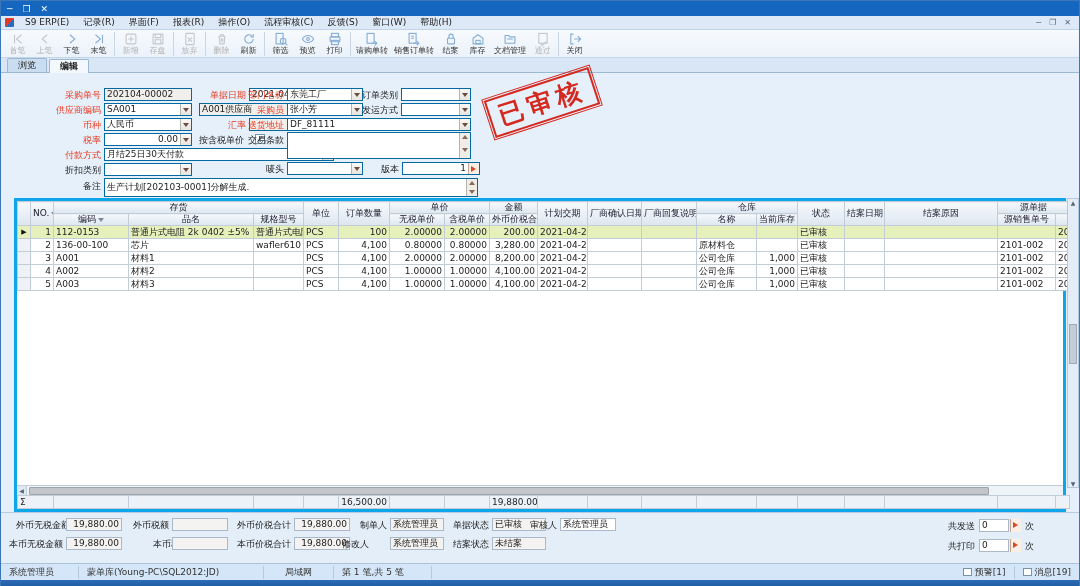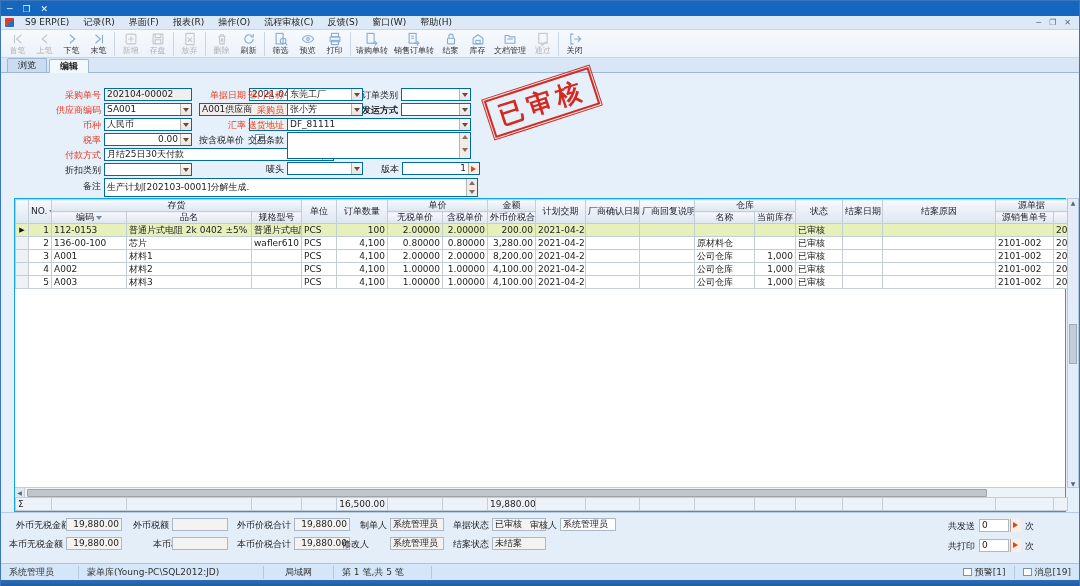--- a/index.html
+++ b/index.html
@@ -47,21 +47,21 @@
   .spin2 i.up::after { content:""; position:absolute; left:2px; top:2px; border-left:3px solid transparent; border-right:3px solid transparent; border-bottom:4px solid #8a6a5a; }
   .spin2 i.dn::after { content:""; position:absolute; left:2px; top:2px; border-left:3px solid transparent; border-right:3px solid transparent; border-top:4px solid #8a6a5a; }
   .spinred { width:11px; background:#fbeee4; border-left:1px solid #c8a58e; position:relative; }
   .spinred::after { content:""; position:absolute; left:2px; top:3px; border-top:3px solid transparent; border-bottom:3px solid transparent; border-left:5px solid #d5492a; }
   .cb { position:absolute; width:10px; height:10px; border:1px solid #7d95ab; background:#fff; font-size:9px; line-height:9px; text-align:center; color:#2a62a8; }
 
   
   .stamp { position:absolute; left:486px; top:82px; transform:rotate(-18deg); color:#d5281e; border:2px solid #d5281e; outline:1px solid #d5281e; outline-offset:1px; font-size:25px; font-weight:bold; letter-spacing:5px; padding:1px 8px; z-index:5; background:rgba(255,255,255,0.0); }
 
   
-  .grid-wrap { position:absolute; left:13px; top:197px; width:1052px; height:314px; background:#fff; border:1px solid #0ea5e9; display:flex; flex-direction:column; }
+  .grid-wrap { position:absolute; left:13px; top:197px; width:1052px; height:314px; background:#fff; border:3px solid #0ea5e9; display:flex; flex-direction:column; }
   table.grid { border-collapse:collapse; table-layout:fixed; width:1052px; }
   .grid th, .grid td { border:1px solid #c3cdd8; font-size:9px; font-weight:normal; white-space:nowrap; overflow:hidden; padding:0 2px; height:11px; line-height:11px; }
   .grid th { background:linear-gradient(#f6f9fc,#dde6f0); text-align:center; color:#223; }
   .grid td { height:13px; line-height:12px; background:#fff; }
   .grid tr.sel td { background:#e5f0ba; }
   .grid td.mk { background:#eef1f5; text-align:center; font-size:7px; padding:0; color:#111; }
   .grid td.r { text-align:right; }
   .pin { display:inline-block; width:0; height:0; border-left:3px solid transparent; border-right:3px solid transparent; border-top:4px solid #7a8aa0; margin-left:2px; vertical-align:middle; }
   .filler { flex:1; background:#fff; }
   .hscroll { height:10px; background:#eef3f8; border-top:1px solid #c3cdd8; display:flex; align-items:center; }
@@ -329,21 +329,21 @@
   <div class="fld" style="left:400px;top:87px;width:70px;">
       <span class="val"></span>
       <span class="dd"></span>
     </div>
 
   <span class="lbl req" style="left:230px;top:103px;width:53px;">采购员</span>
   <div class="fld" style="left:286px;top:102px;width:76px;">
       <span class="val">张小芳</span>
       <span class="dd"></span>
     </div>
-  <span class="lbl" style="left:344px;top:103px;width:53px;font-weight:bold;">发运方式</span>
+  <span class="lbl" style="left:344px;top:103px;width:53px;">发运方式</span>
   <div class="fld" style="left:400px;top:102px;width:70px;">
       <span class="val"></span>
       <span class="dd"></span>
     </div>
 
   <span class="lbl req" style="left:230px;top:118px;width:53px;">送货地址</span>
   <div class="fld" style="left:286px;top:117px;width:184px;">
       <span class="val">DF_81111</span>
       <span class="dd"></span>
     </div>

